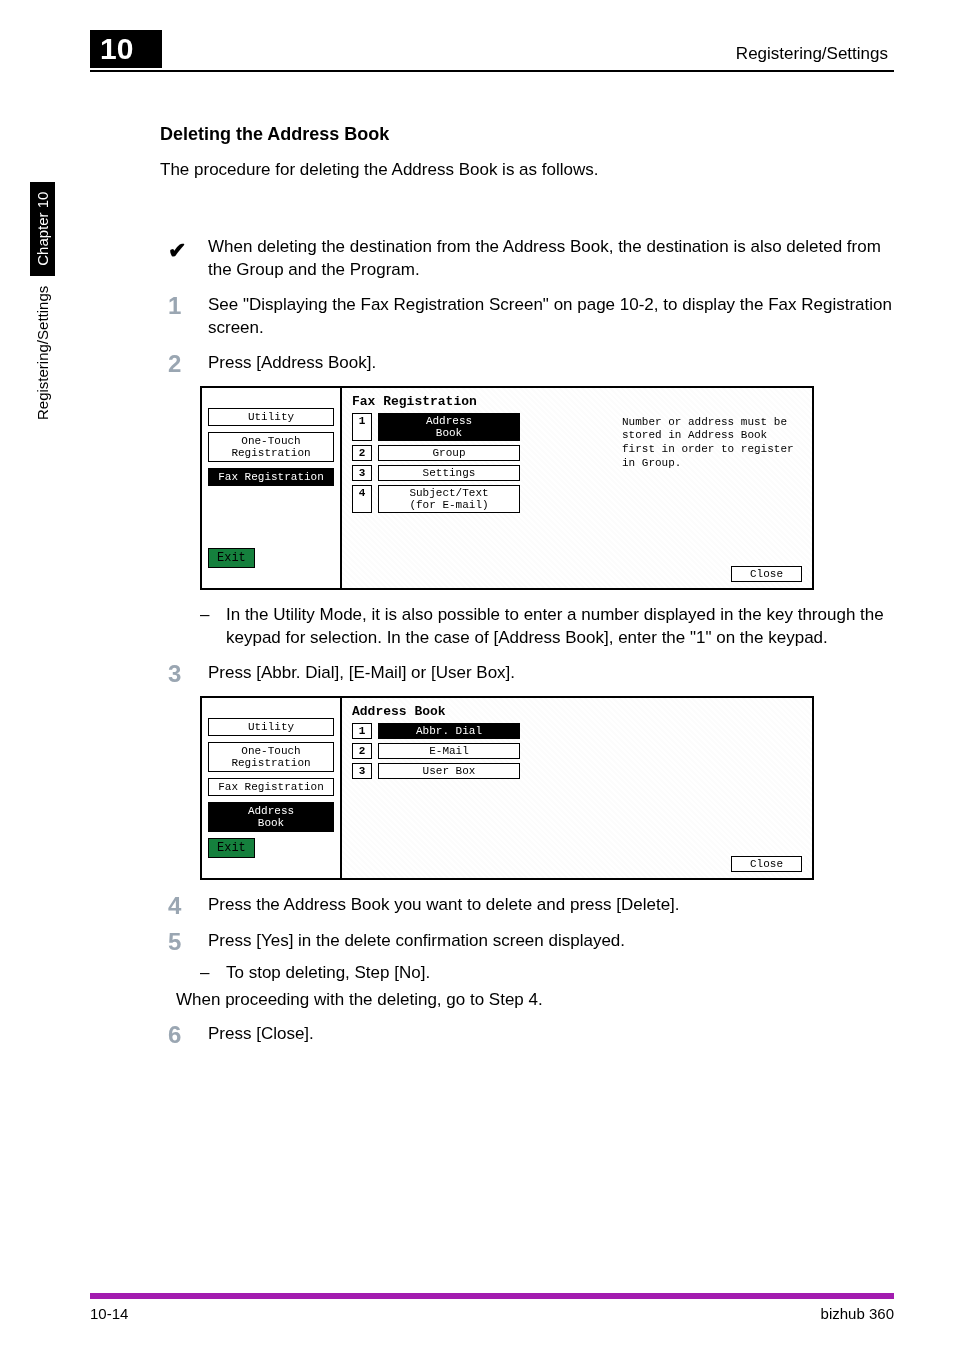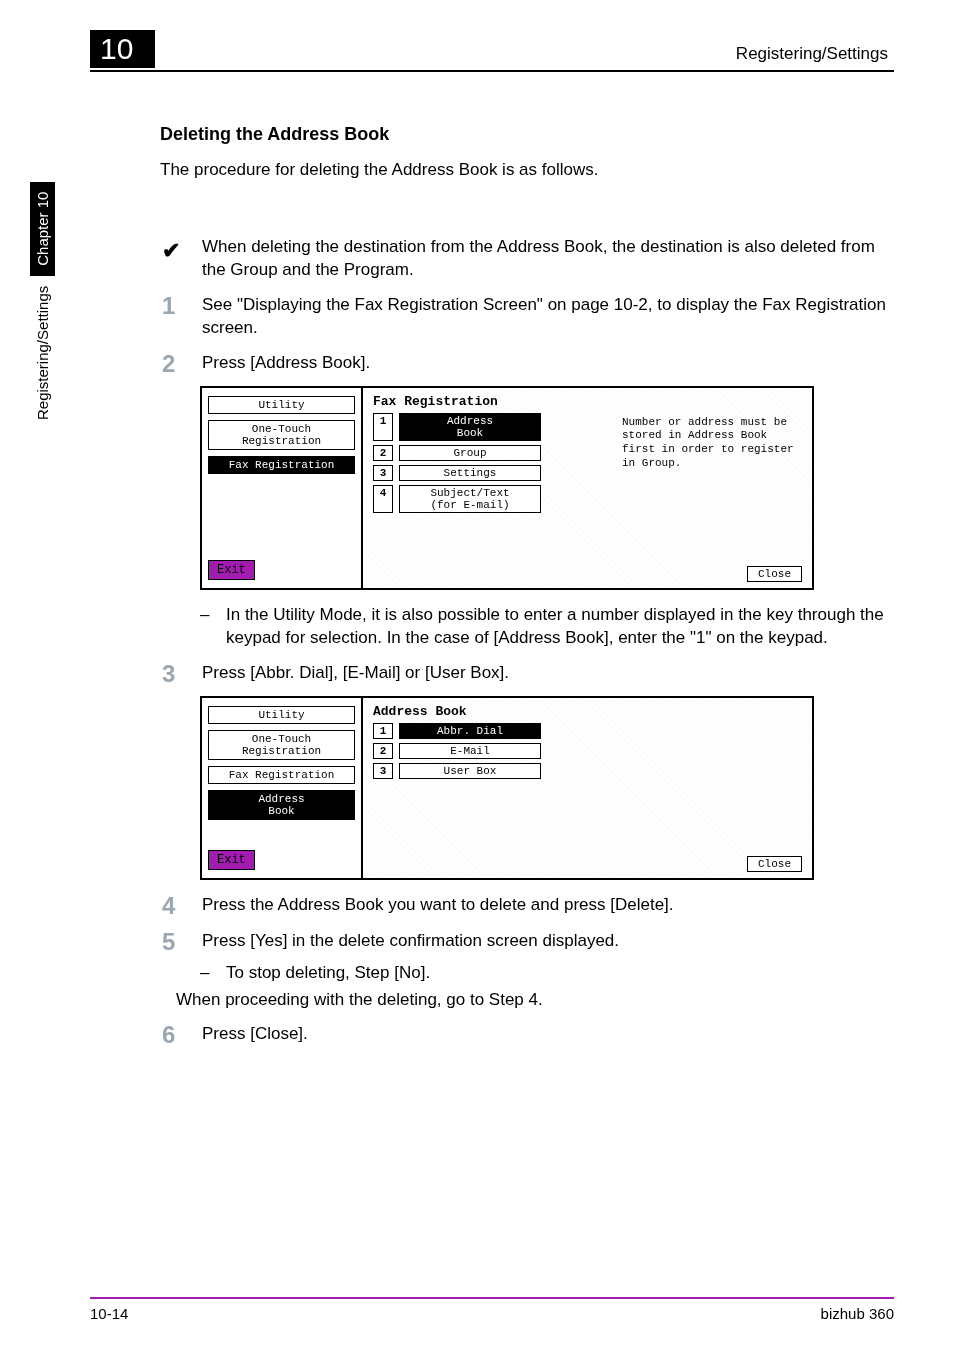--- a/index.html
+++ b/index.html
@@ -19,22 +19,22 @@
   .header-bar {
     display: flex;
     align-items: flex-end;
     border-bottom: 2px solid #000;
     padding-bottom: 2px;
   }
   .chapter-badge {
     background: #000;
     color: #fff;
     font-size: 30px;
-    font-weight: normal;
-    padding: 4px 22px 4px 10px;
+    font-weight: bold;
+    padding: 4px 29px 4px 10px;
     line-height: 1;
     margin-right: auto;
   }
   .header-right {
     font-size: 17px;
     padding-right: 6px;
     padding-bottom: 4px;
   }
   .body-content {
     padding-left: 70px;
@@ -47,21 +47,21 @@
   }
   .para {
     font-size: 17px;
     line-height: 1.35;
     margin: 0 0 12px 0;
   }
   .spacer { height: 30px; }
   .step-row {
     display: flex;
     align-items: flex-start;
-    margin: 12px 0 8px 2px;
+    margin: 12px 0 8px 8px;
   }
   .step-icon {
     flex: 0 0 40px;
     font-size: 22px;
     font-weight: bold;
     color: #000;
     padding-top: 2px;
   }
   .step-icon.check::before {
     content: "✔";
@@ -100,23 +100,23 @@
     width: 610px;
     height: 200px;
     border: 2px solid #000;
     margin: 10px 0 14px 40px;
     display: flex;
     font-family: "Courier New", monospace;
     font-size: 12px;
     background: #fff;
   }
   .dp-left {
-    width: 161px;
+    width: 140px;
     border-right: 2px solid #000;
-    padding: 8px 6px;
+    padding: 20px 6px;
     display: flex;
     flex-direction: column;
     gap: 6px;
     box-sizing: border-box;
   }
   .dp-left .tab {
     border: 1px solid #000;
     padding: 2px 6px;
     text-align: center;
     background: #fff;
@@ -126,21 +126,21 @@
   .dp-left .tab.active {
     background: #000;
     color: #fff;
   }
   .dp-left .exit {
     margin-top: auto;
     border: 1px solid #000;
     padding: 2px 8px;
     text-align: left;
     align-self: flex-start;
-    background: #a21caf;
+    background: #15803d;
   }
   .dp-right {
     flex: 1;
     padding: 6px 10px 6px 10px;
     position: relative;
     box-sizing: border-box;
     background: repeating-linear-gradient(45deg,#fff,#fff 2px,#fcfcfc 2px,#fcfcfc 4px);
   }
   .dp-title {
     font-weight: bold;
@@ -180,21 +180,21 @@
     right: 10px;
     width: 180px;
     font-size: 11px;
     line-height: 1.25;
   }
   .dp-close {
     position: absolute;
     bottom: 6px;
     right: 10px;
     border: 1px solid #000;
-    padding: 1px 10px;
+    padding: 1px 18px;
     font-size: 11px;
     background:#fff;
   }
 
   
   .side-tab {
     position: absolute;
     left: 30px;
     top: 420px;
     transform: rotate(-90deg);
@@ -208,21 +208,21 @@
     background: #000;
     color: #fff;
     padding: 4px 10px;
   }
 
   .footer {
     position: absolute;
     bottom: 30px;
     left: 90px;
     right: 60px;
-    border-top: 2px solid #a21caf;
+    border-top: 6px solid #a21caf;
     padding-top: 6px;
     display: flex;
     justify-content: space-between;
     font-size: 15px;
   }
 </style>
 </head>
 <body>
 
 <div class="page">

